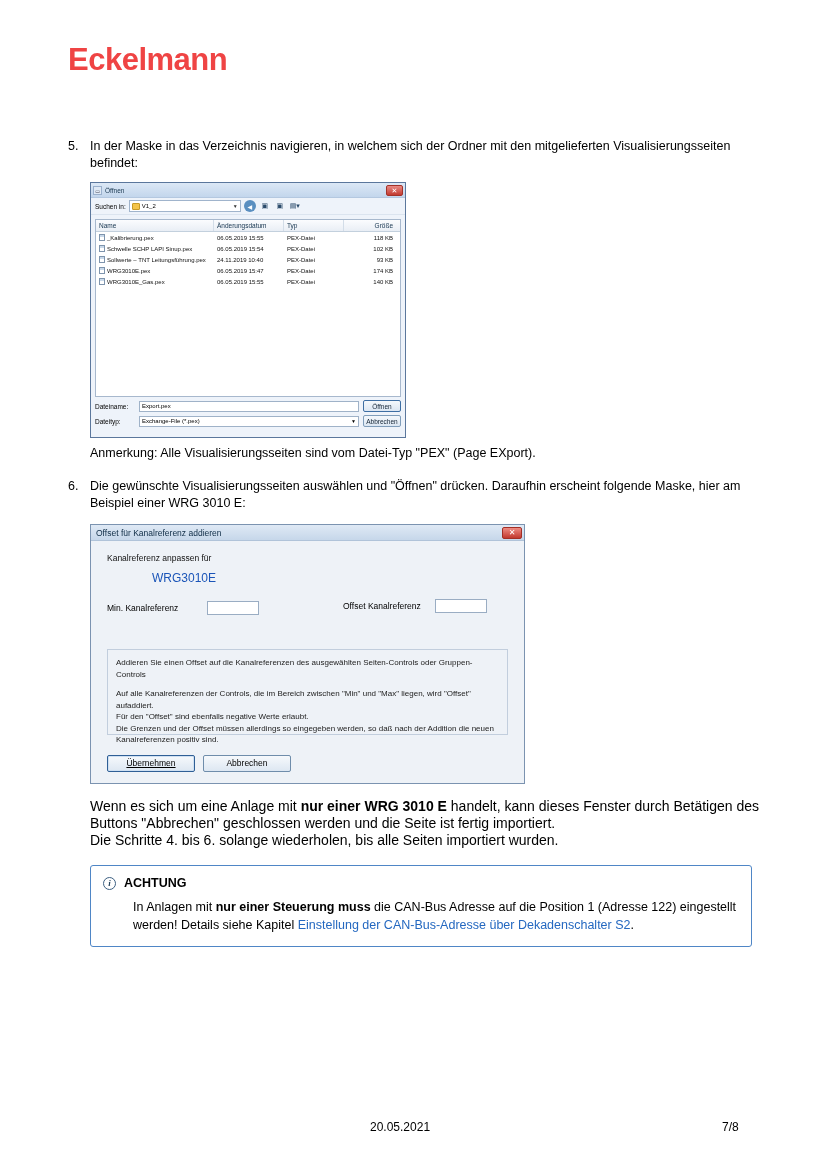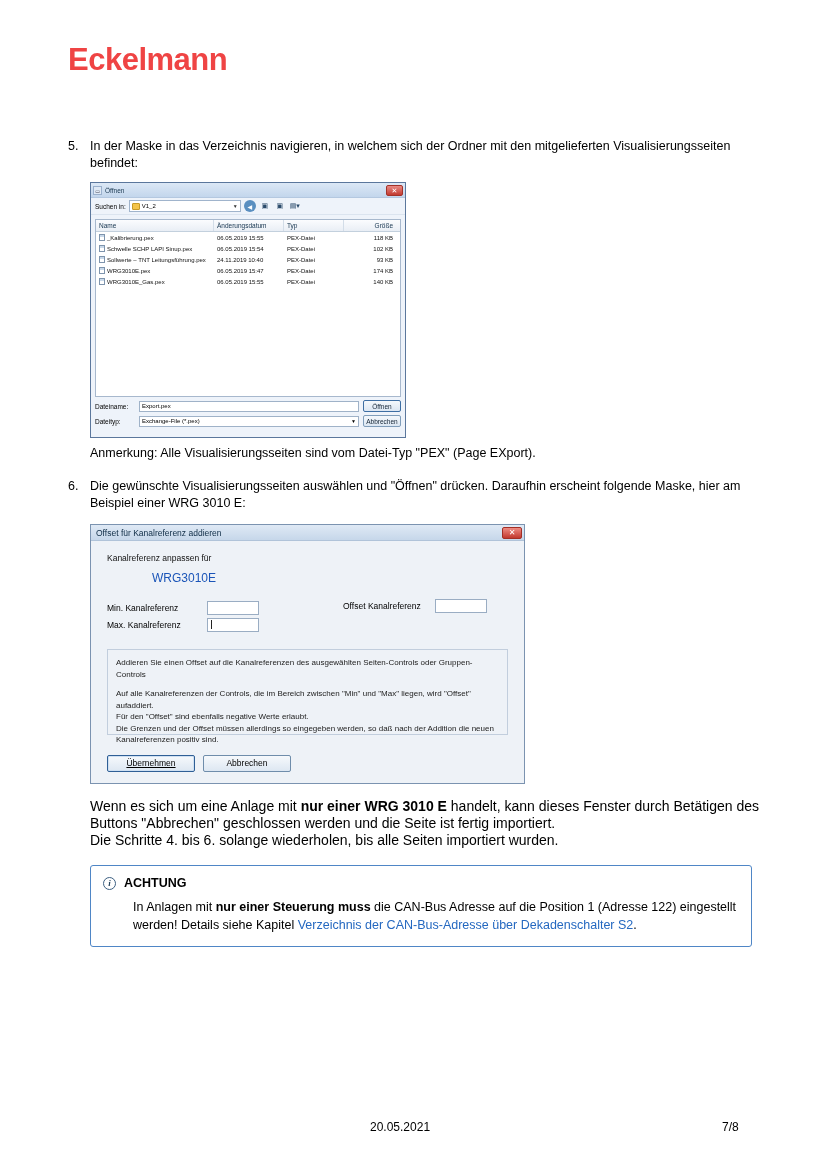--- a/index.html
+++ b/index.html
@@ -333,26 +333,20 @@
       </div>
       <div class="of-body">
         <div class="of-sub">Kanalreferenz anpassen für</div>
         <div class="of-title">WRG3010E</div>
 
         <div class="of-fields">
           <div class="of-line">
             <div class="lab">Min. Kanalreferenz</div>
             <div class="of-inp"></div>
           </div>
-          <div class="of-line">
-            <div class="lab">Max. Kanalreferenz</div>
-            <div class="of-inp">
-                <span class="caretbar"></span>
-              </div>
-          </div>
           <div class="of-right">
             <div class="lab2">Offset Kanalreferenz</div>
             <div class="of-inp"></div>
           </div>
         </div>
 
         <div class="of-info">
           <p>Addieren Sie einen Offset auf die Kanalreferenzen des ausgewählten Seiten-Controls oder Gruppen-Controls</p>
           <p style="white-space:pre-line;">Auf alle Kanalreferenzen der Controls, die im Bereich zwischen "Min" und "Max" liegen, wird "Offset" aufaddiert.
 Für den "Offset" sind ebenfalls negative Werte erlaubt.
@@ -370,21 +364,21 @@
       <span>Wenn es sich um eine Anlage mit </span><b>nur einer WRG 3010 E</b><span> handelt, kann dieses Fenster durch Betätigen des Buttons "Abbrechen" geschlossen werden und die Seite ist fertig importiert.</span><br>
       <span>Die Schritte 4. bis 6. solange wiederholen, bis alle Seiten importiert wurden.</span>
     </div>
 
     <div class="attn">
       <div class="attn-head">
         <div class="i-circle">i</div>
         <div class="attn-title">ACHTUNG</div>
       </div>
       <div class="attn-body">
-        <span>In Anlagen mit </span><b>nur einer Steuerung muss</b><span> die CAN-Bus Adresse auf die Position 1 (Adresse 122) eingestellt werden! Details siehe Kapitel </span><span class="link">Verzeichnis der CAN-Bus-Adresse über Dekadenschalter S2</span><span>.</span>
+        <span>In Anlagen mit </span><b>nur einer Steuerung muss</b><span> die CAN-Bus Adresse auf die Position 1 (Adresse 122) eingestellt werden! Details siehe Kapitel </span><span class="link">Einstellung der CAN-Bus-Adresse über Dekadenschalter S2</span><span>.</span>
       </div>
     </div>
 
   </div>
 
   <div class="footer">
     <div class="date">20.05.2021</div>
     <div class="pages">7/8</div>
   </div>
 

